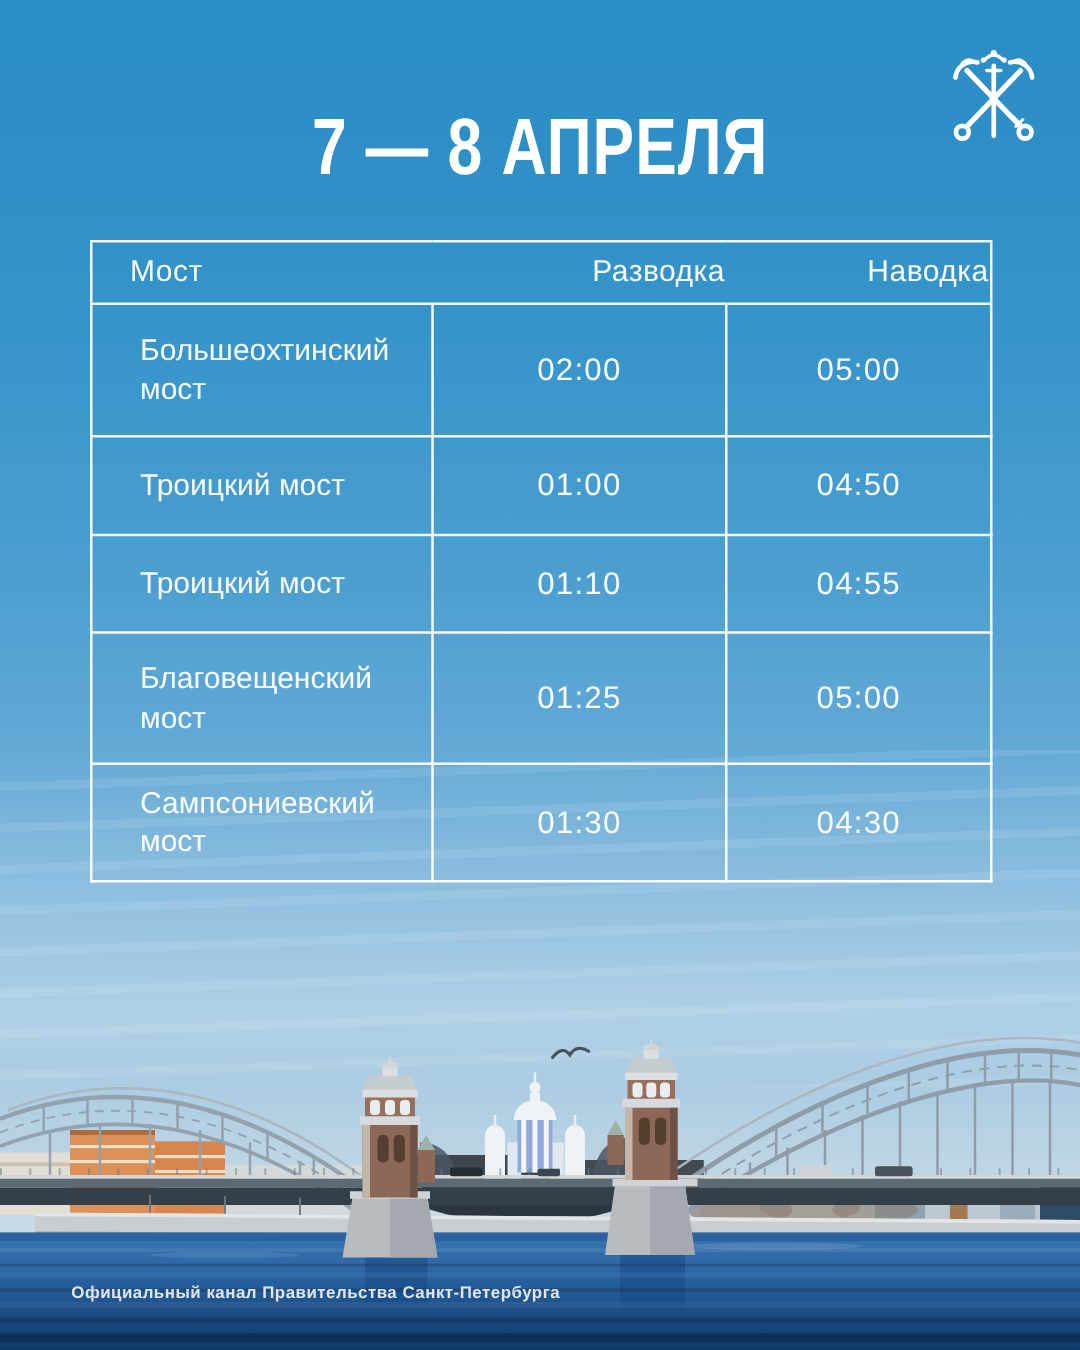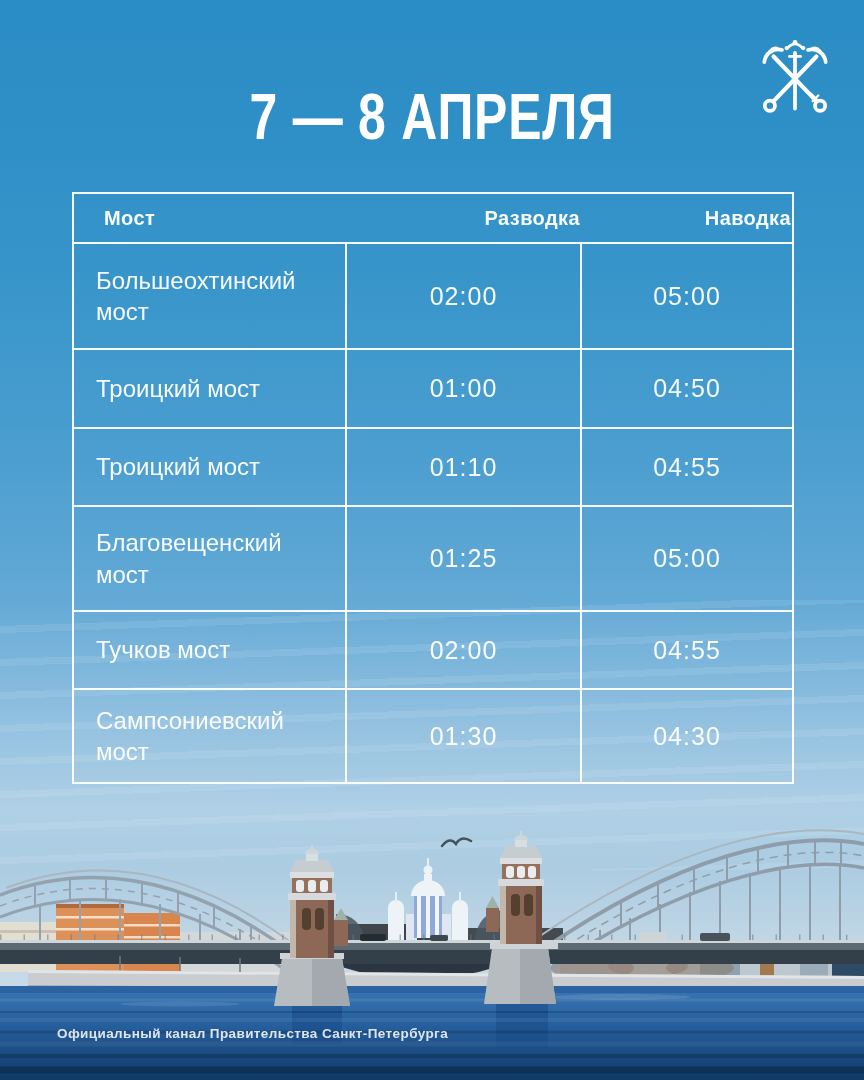--- a/index.html
+++ b/index.html
@@ -26,25 +26,25 @@
   .title span{display:inline-block;transform:scaleX(.78);transform-origin:center;}
   .logo{position:absolute;top:36px;left:752px;width:86px;height:80px;}
   .logo svg{width:100%;height:100%;}
   .schedule{
     position:absolute;left:72px;top:192px;width:720px;
     border-collapse:collapse;table-layout:fixed;
     color:rgba(255,255,255,.96);
   }
   .schedule,.schedule td,.schedule th{border:2px solid rgba(255,255,255,.95);}
   .schedule th{border-left:none;border-right:none;}
-  .schedule th{font-size:20px;font-weight:bold;letter-spacing:.4px;margin-left:24px;}
+  .schedule th{font-size:24px;font-weight:normal;letter-spacing:.4px;margin-left:24px;}
   .schedule th.c-name{text-align:left;padding-left:30px;}
   .schedule th.c-time{text-align:right;}
   .schedule td{font-size:24px;font-weight:300;vertical-align:middle;}
-  .schedule td.name{text-align:left;padding:0 34px 0 22px;line-height:1.3;}
+  .schedule td.name{text-align:left;padding:0 34px 0 38px;line-height:1.3;}
   .schedule td.time{text-align:center;font-size:25px;letter-spacing:1px;}
   .hrow{height:50px;}
   .r1{height:106px}.r2{height:79px}.r3{height:78px}
   .r4{height:105px}.r5{height:78px}.r6{height:94px}
   .scene{position:absolute;left:0;bottom:0;width:864px;height:300px;}
   .footer{
     position:absolute;left:57px;top:1026px;
     color:rgba(255,255,255,.85);font-size:13.5px;font-weight:bold;
     letter-spacing:.4px;
     text-align:right;
@@ -108,25 +108,20 @@
     </tr>
     <tr class="r3">
       <td class="name">Троицкий мост</td>
       <td class="time">01:10</td>
       <td class="time">04:55</td>
     </tr>
     <tr class="r4">
       <td class="name">Благовещенский мост</td>
       <td class="time">01:25</td>
       <td class="time">05:00</td>
-    </tr>
-    <tr class="r5">
-      <td class="name">Тучков мост</td>
-      <td class="time">02:00</td>
-      <td class="time">04:55</td>
     </tr>
     <tr class="r6">
       <td class="name">Сампсониевский мост</td>
       <td class="time">01:30</td>
       <td class="time">04:30</td>
     </tr>
   </tbody>
     </table>
 
   <svg class="scene" viewBox="0 0 864 300">

